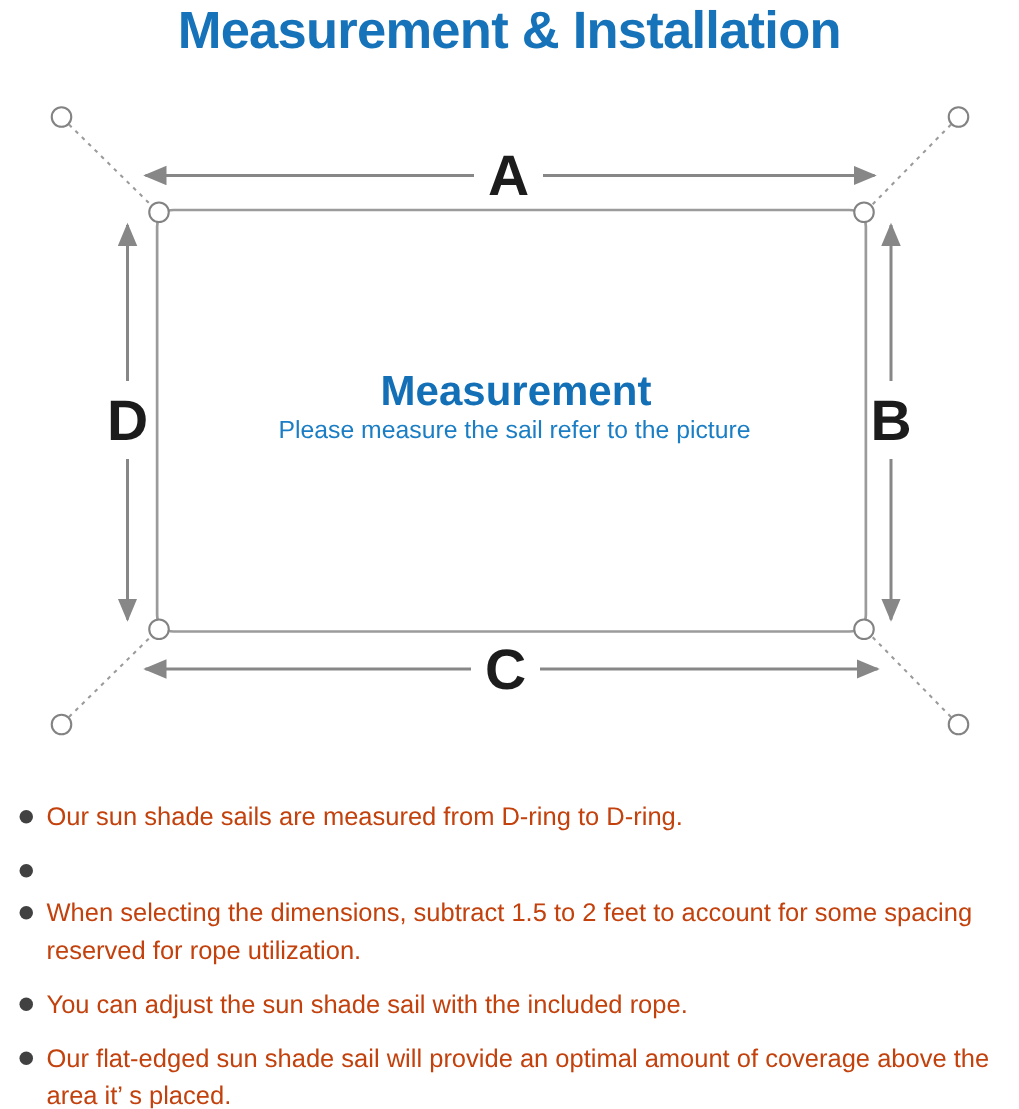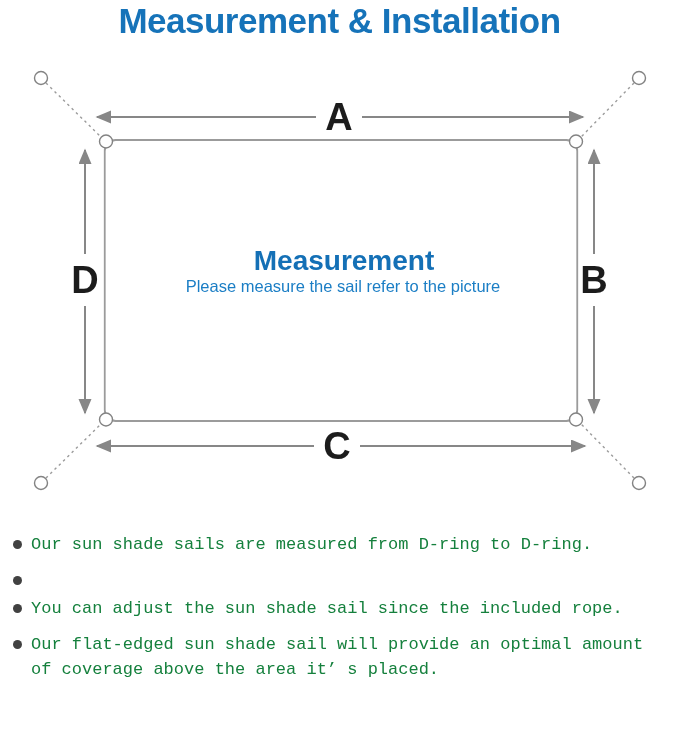--- a/index.html
+++ b/index.html
@@ -59,22 +59,21 @@
     flex: 0 0 auto;
     width: 9px;
     height: 9px;
     border-radius: 50%;
     background: #414141;
     margin: 8px 9px 0 0;
   }
   .note-text {
     font-size: 17px;
     line-height: 25px;
-    color: #15803d;
-    font-family: Liberation Mono, monospace;
+    color: #c2410c;
   }
 </style>
 </head>
 <body>
 
 <div class="page">
 
   <h1 class="page-title">Measurement &amp; Installation</h1>
 
   <svg class="diagram-svg" width="679" height="525" viewBox="0 0 679 525" xmlns="http://www.w3.org/2000/svg">
@@ -124,21 +123,25 @@
   <div class="notes">
     <div class="note-item">
       <span class="note-bullet"></span>
       <span class="note-text">Our sun shade sails are measured from D-ring to D-ring.</span>
     </div>
     <div class="note-item">
       <span class="note-bullet"></span>
     </div>
     <div class="note-item">
       <span class="note-bullet"></span>
-      <span class="note-text">You can adjust the sun shade sail since the included rope.</span>
+      <span class="note-text">When selecting the dimensions, subtract 1.5 to 2 feet to account for some spacing reserved for rope utilization.</span>
+    </div>
+    <div class="note-item">
+      <span class="note-bullet"></span>
+      <span class="note-text">You can adjust the sun shade sail with the included rope.</span>
     </div>
     <div class="note-item">
       <span class="note-bullet"></span>
       <span class="note-text">Our flat-edged sun shade sail will provide an optimal amount of coverage above the area it’ s placed.</span>
     </div>
   </div>
 
 </div>
 
 </body></html>

